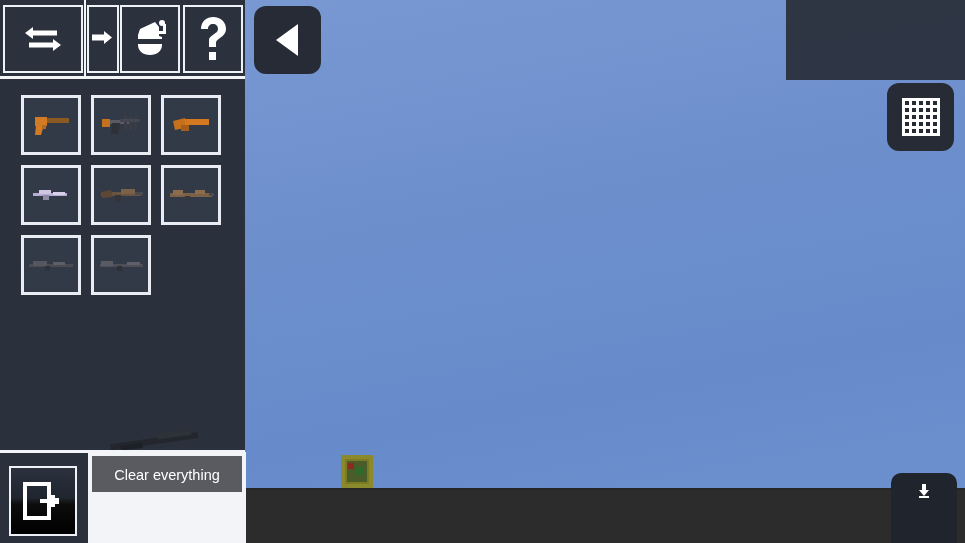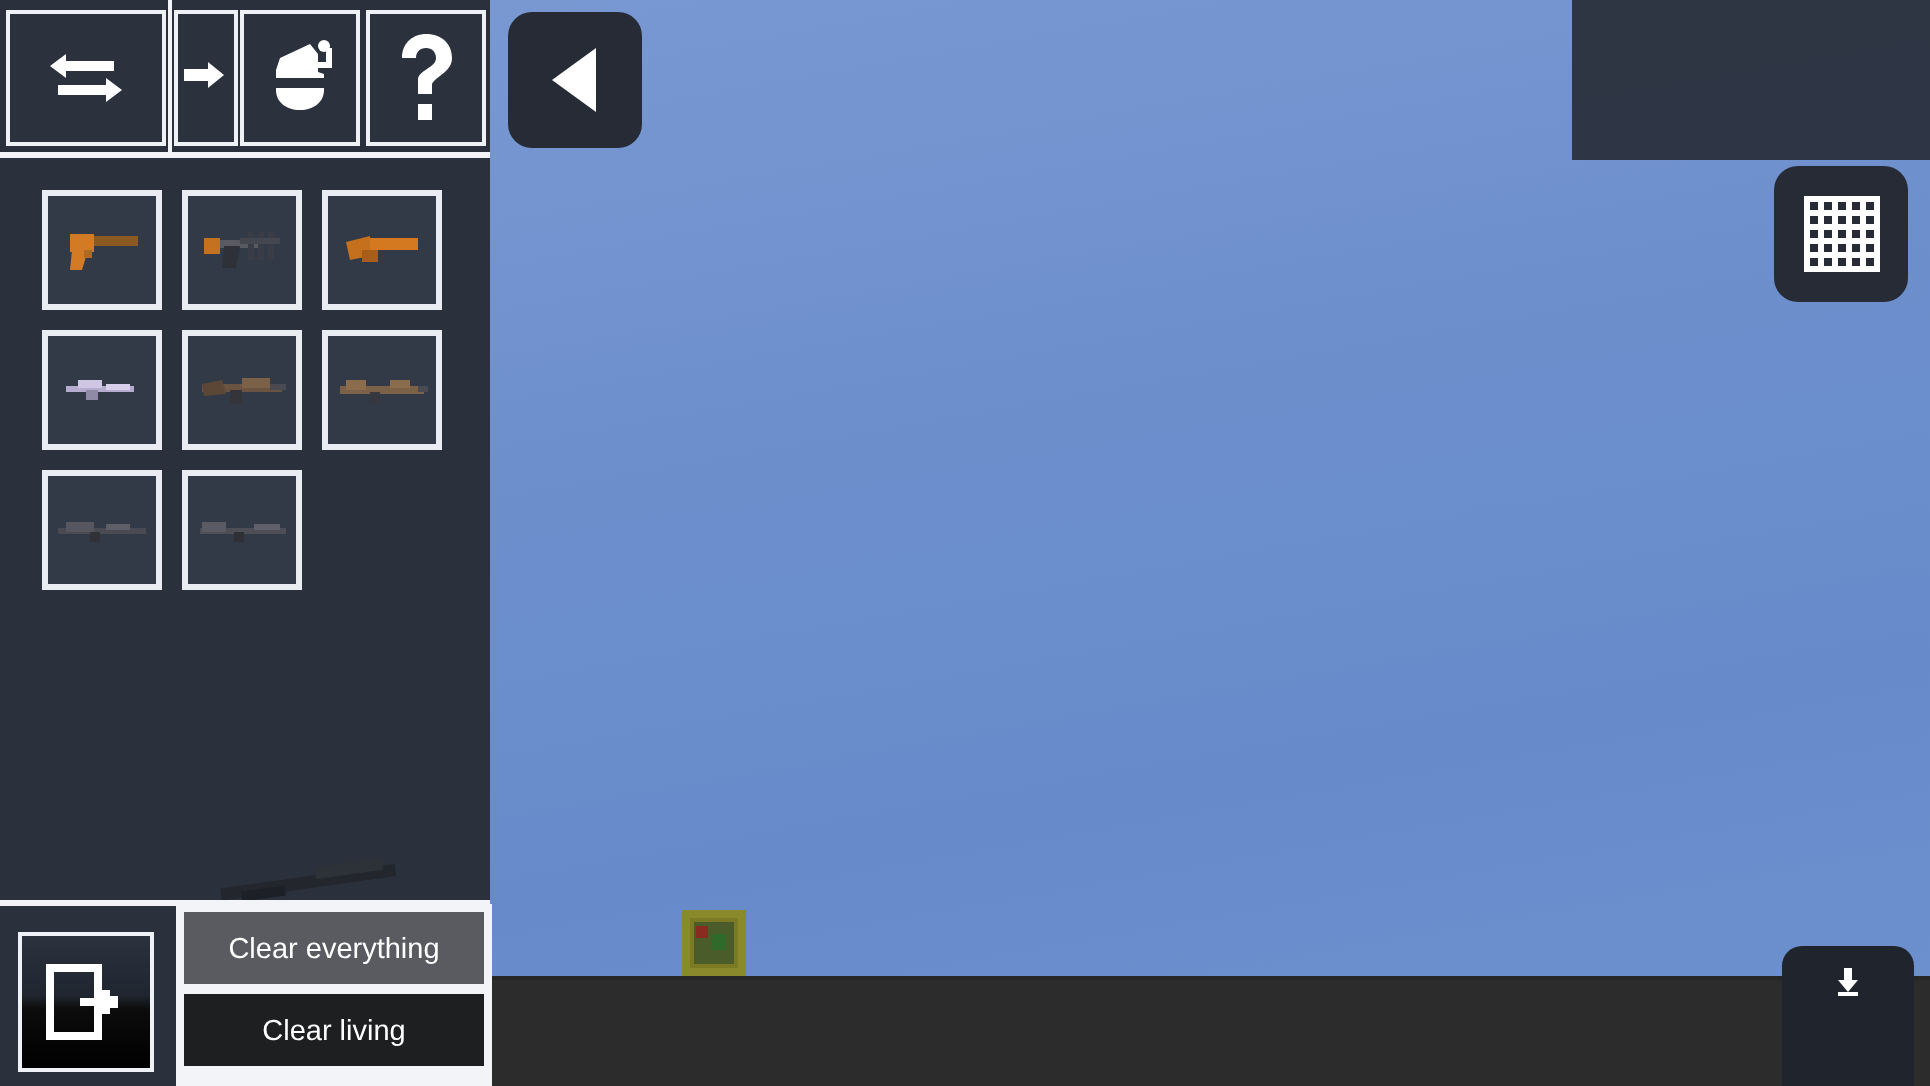--- a/index.html
+++ b/index.html
@@ -359,21 +359,20 @@
           <rect x="5" y="6" width="24" height="34" fill="none" stroke="#ffffff" stroke-width="4"></rect>
           <rect x="20" y="21" width="16" height="4" fill="#ffffff"></rect>
           <rect x="31" y="17" width="4" height="12" fill="#ffffff"></rect>
           <rect x="35" y="20" width="4" height="6" fill="#ffffff"></rect>
         </svg>
       </span>
     </div>
 
     <div id="clear-panel">
       <button id="clear-everything" class="clear-btn">Clear everything</button>
-      <button id="clear-living" class="clear-btn">Clear living</button>
     </div>
   </div>
 
   <div id="back-button" class="round-btn">
     <span>
       <svg width="36" height="40" viewBox="0 0 36 40">
         <path d="M28 4 L28 36 L6 20 Z" fill="#ffffff"></path>
       </svg>
     </span>
   </div>

